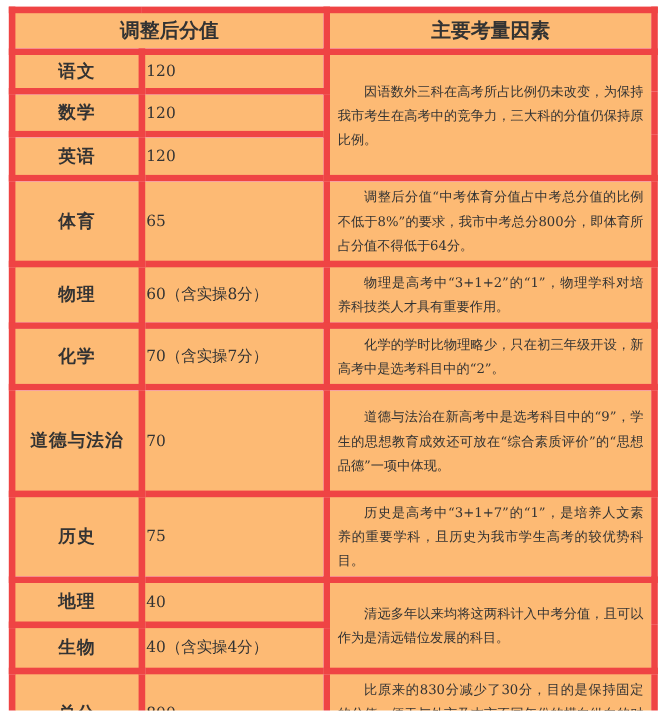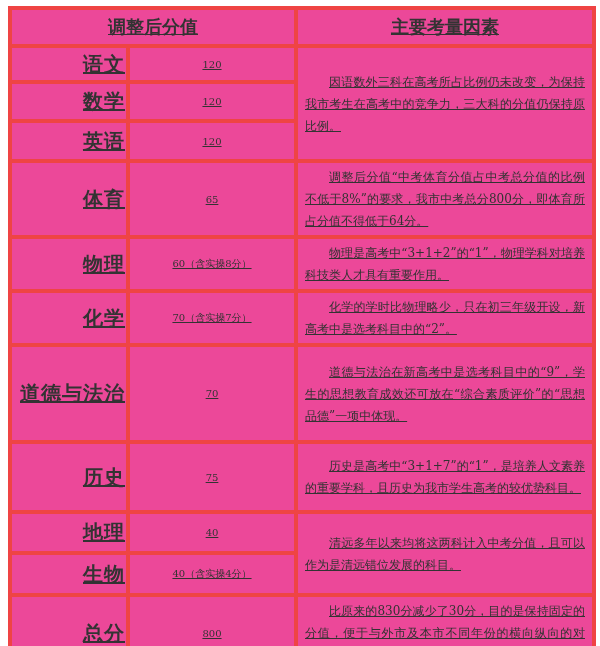--- a/index.html
+++ b/index.html
@@ -8,45 +8,44 @@
     font-family:"DejaVu Serif","Liberation Serif",serif;
     color:#333333;
   }
   .page{padding:6px 8px 0 8px;}
   table.score-table{
     border-collapse:collapse;
     width:584px;
     table-layout:fixed;
   }
   table.score-table td, table.score-table th{
-    border:4px solid #ef4444;
-    background:#ec4899;
+    border:6px solid #ef4444;
+    background:#fdba74;
     overflow:hidden;
-    text-decoration:underline;
   }
   col.c1{width:118px;}
   col.c2{width:168px;}
   col.c3{width:298px;}
   th.hdr{
     font-size:18px;
     font-weight:bold;
     text-align:center;
     vertical-align:middle;
   }
   td.subject{
-    text-align:right;
+    text-align:center;
     vertical-align:middle;
     font-weight:bold;
-    font-size:20px;
+    font-size:16px;
     letter-spacing:1px;
   }
   td.score{
-    text-align:center;
+    text-align:left;
     vertical-align:middle;
-    font-size:10px;
+    font-size:14px;
   }
   td.reason{
     font-size:12px;
     line-height:22px;
     text-align:justify;
     text-indent:2em;
     vertical-align:middle;
     padding:3px 7px;
   }
 </style>

